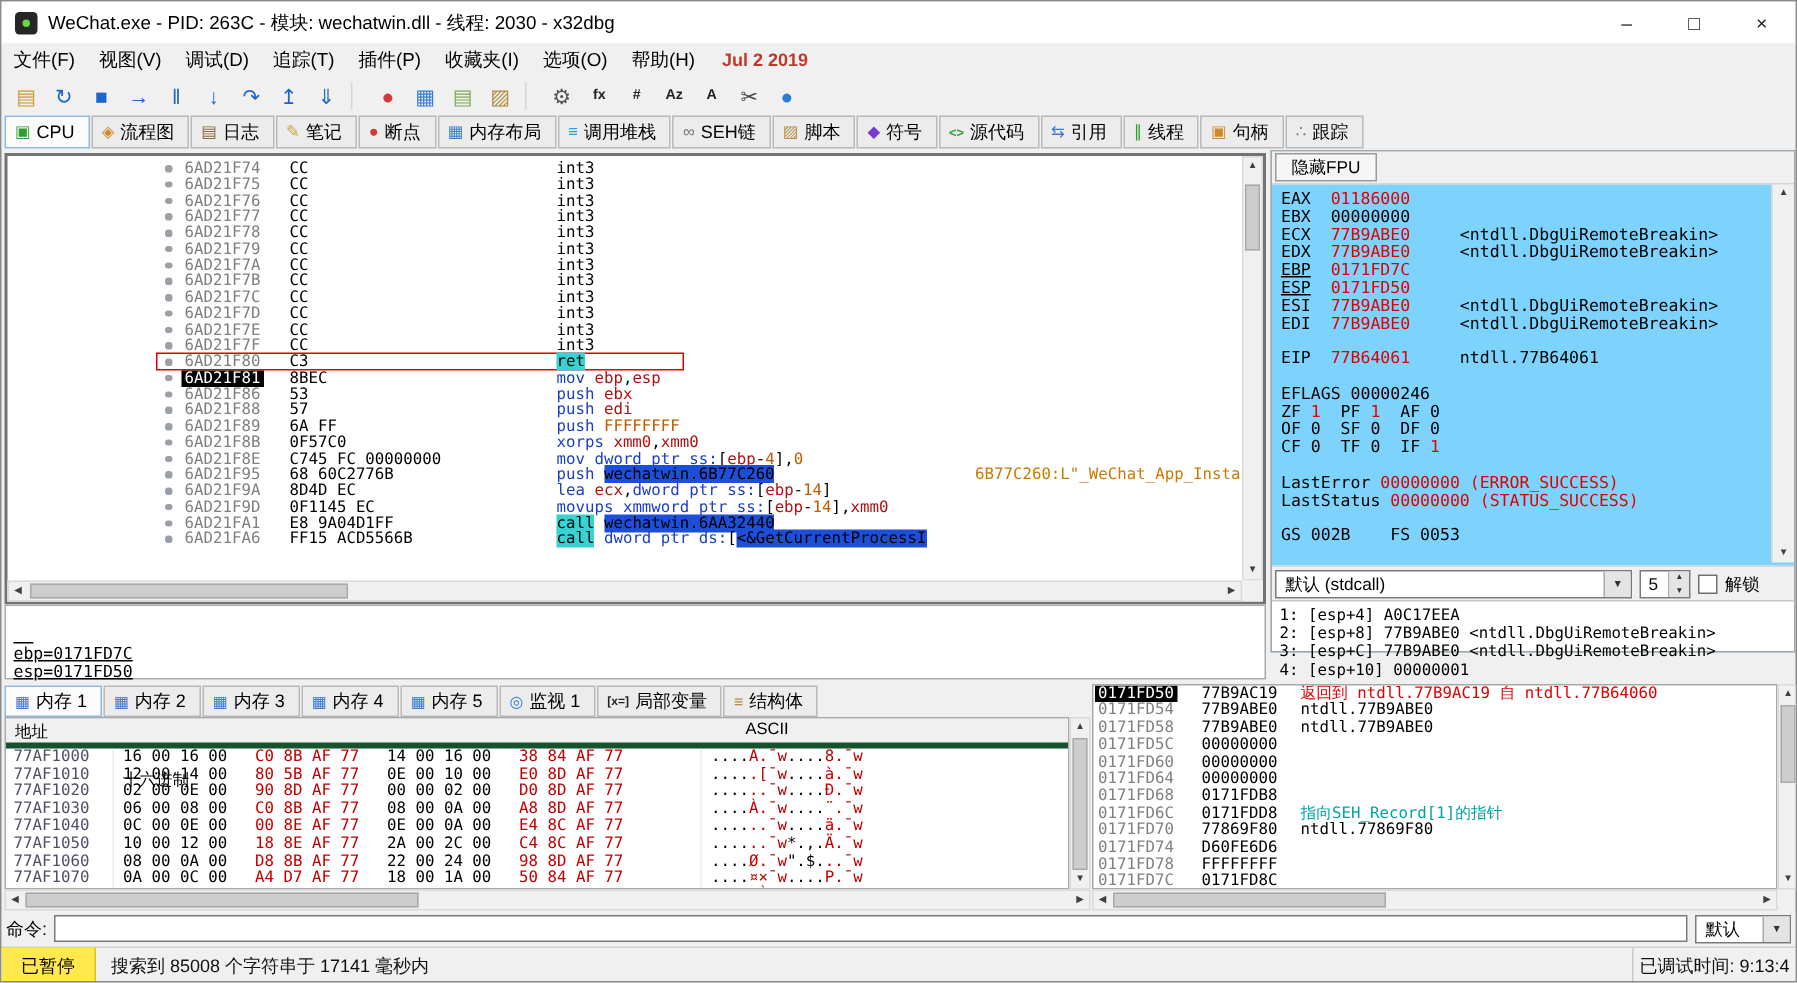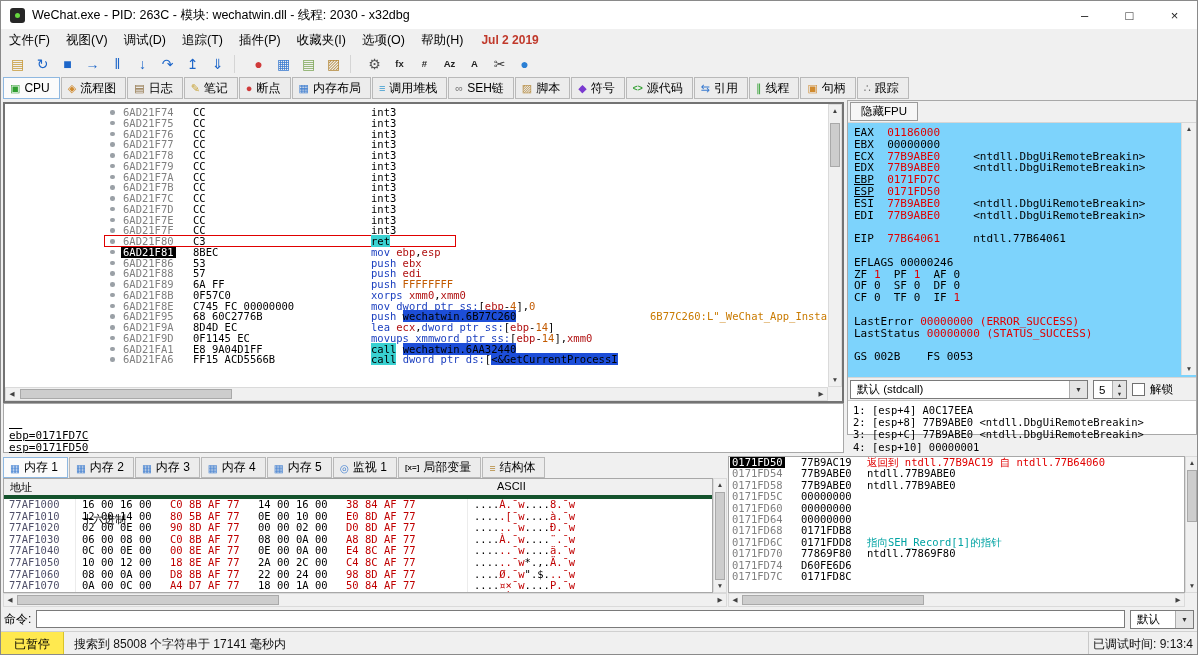--- a/index.html
+++ b/index.html
@@ -363,20 +363,21 @@
       <div class="srow"><span class="saddr csp">0171FD50</span><span class="sval">77B9AC19</span><span class="scmt scmt-red">返回到 ntdll.77B9AC19 自 ntdll.77B64060</span></div>
       <div class="srow"><span class="saddr">0171FD54</span><span class="sval">77B9ABE0</span><span class="scmt scmt-sym">ntdll.77B9ABE0</span></div>
       <div class="srow"><span class="saddr">0171FD58</span><span class="sval">77B9ABE0</span><span class="scmt scmt-sym">ntdll.77B9ABE0</span></div>
       <div class="srow"><span class="saddr">0171FD5C</span><span class="sval">00000000</span></div>
       <div class="srow"><span class="saddr">0171FD60</span><span class="sval">00000000</span></div>
       <div class="srow"><span class="saddr">0171FD64</span><span class="sval">00000000</span></div>
       <div class="srow"><span class="saddr">0171FD68</span><span class="sval">0171FDB8</span></div>
       <div class="srow"><span class="saddr">0171FD6C</span><span class="sval">0171FDD8</span><span class="scmt scmt-seh">指向SEH_Record[1]的指针</span></div>
       <div class="srow"><span class="saddr">0171FD70</span><span class="sval">77869F80</span><span class="scmt scmt-sym">ntdll.77869F80</span></div>
       <div class="srow"><span class="saddr">0171FD74</span><span class="sval">D60FE6D6</span></div>
+      <div class="srow"><span class="saddr">0171FD78</span><span class="sval">FFFFFFFF</span></div>
       <div class="srow"><span class="saddr">0171FD7C</span><span class="sval">0171FD8C</span></div>
     </div>
 </div>
 <div class="vscroll" style="left:1184px;top:455px;width:14px;height:137px;">
   <div class="sarrow top">▲</div>
   <div class="vthumb" style="top:13px;height:50px;"></div>
   <div class="sarrow bottom">▼</div>
 </div>
 <div class="hscroll" style="left:727px;top:592px;width:457px;height:14px;">
   <div class="harrow left">◀</div>

